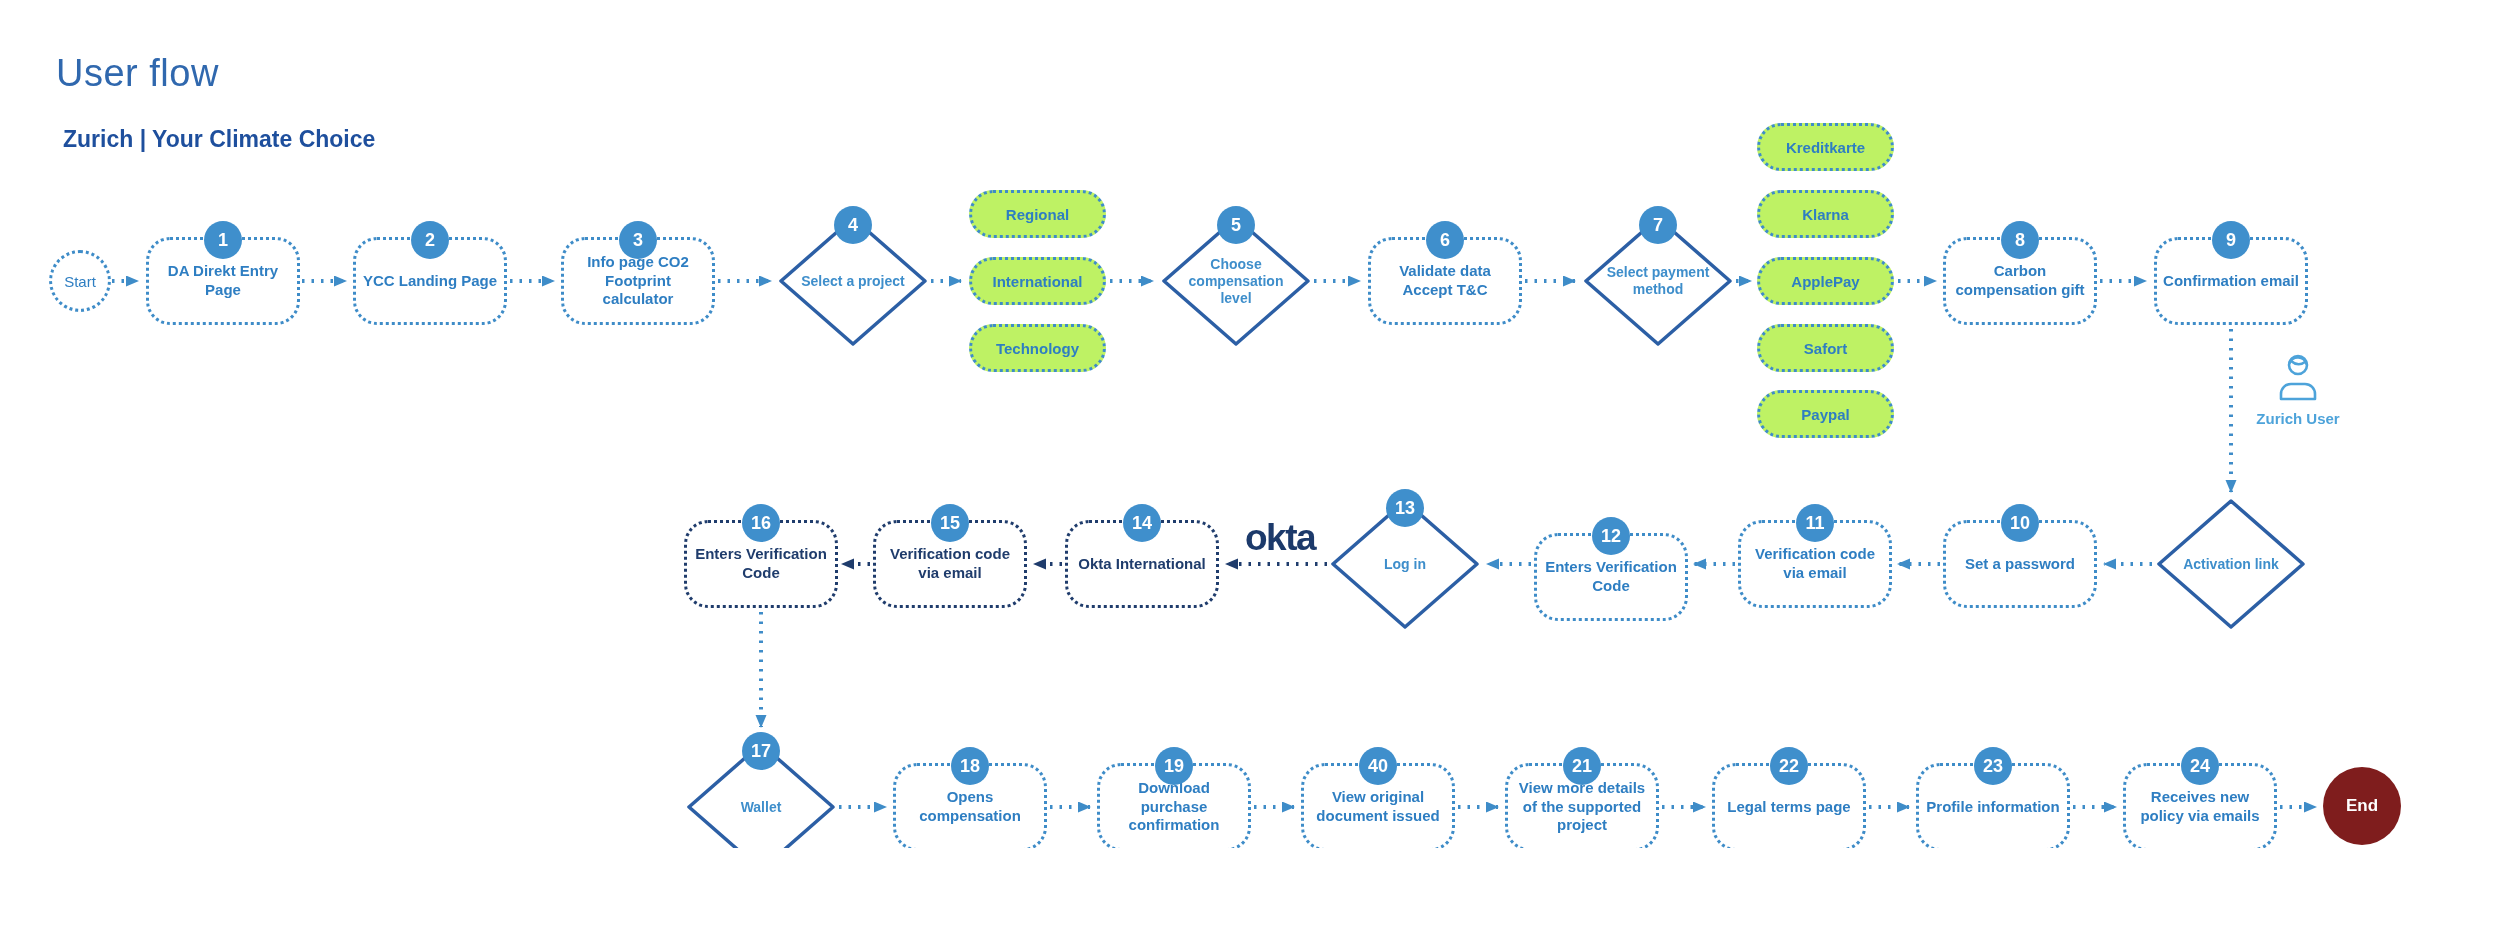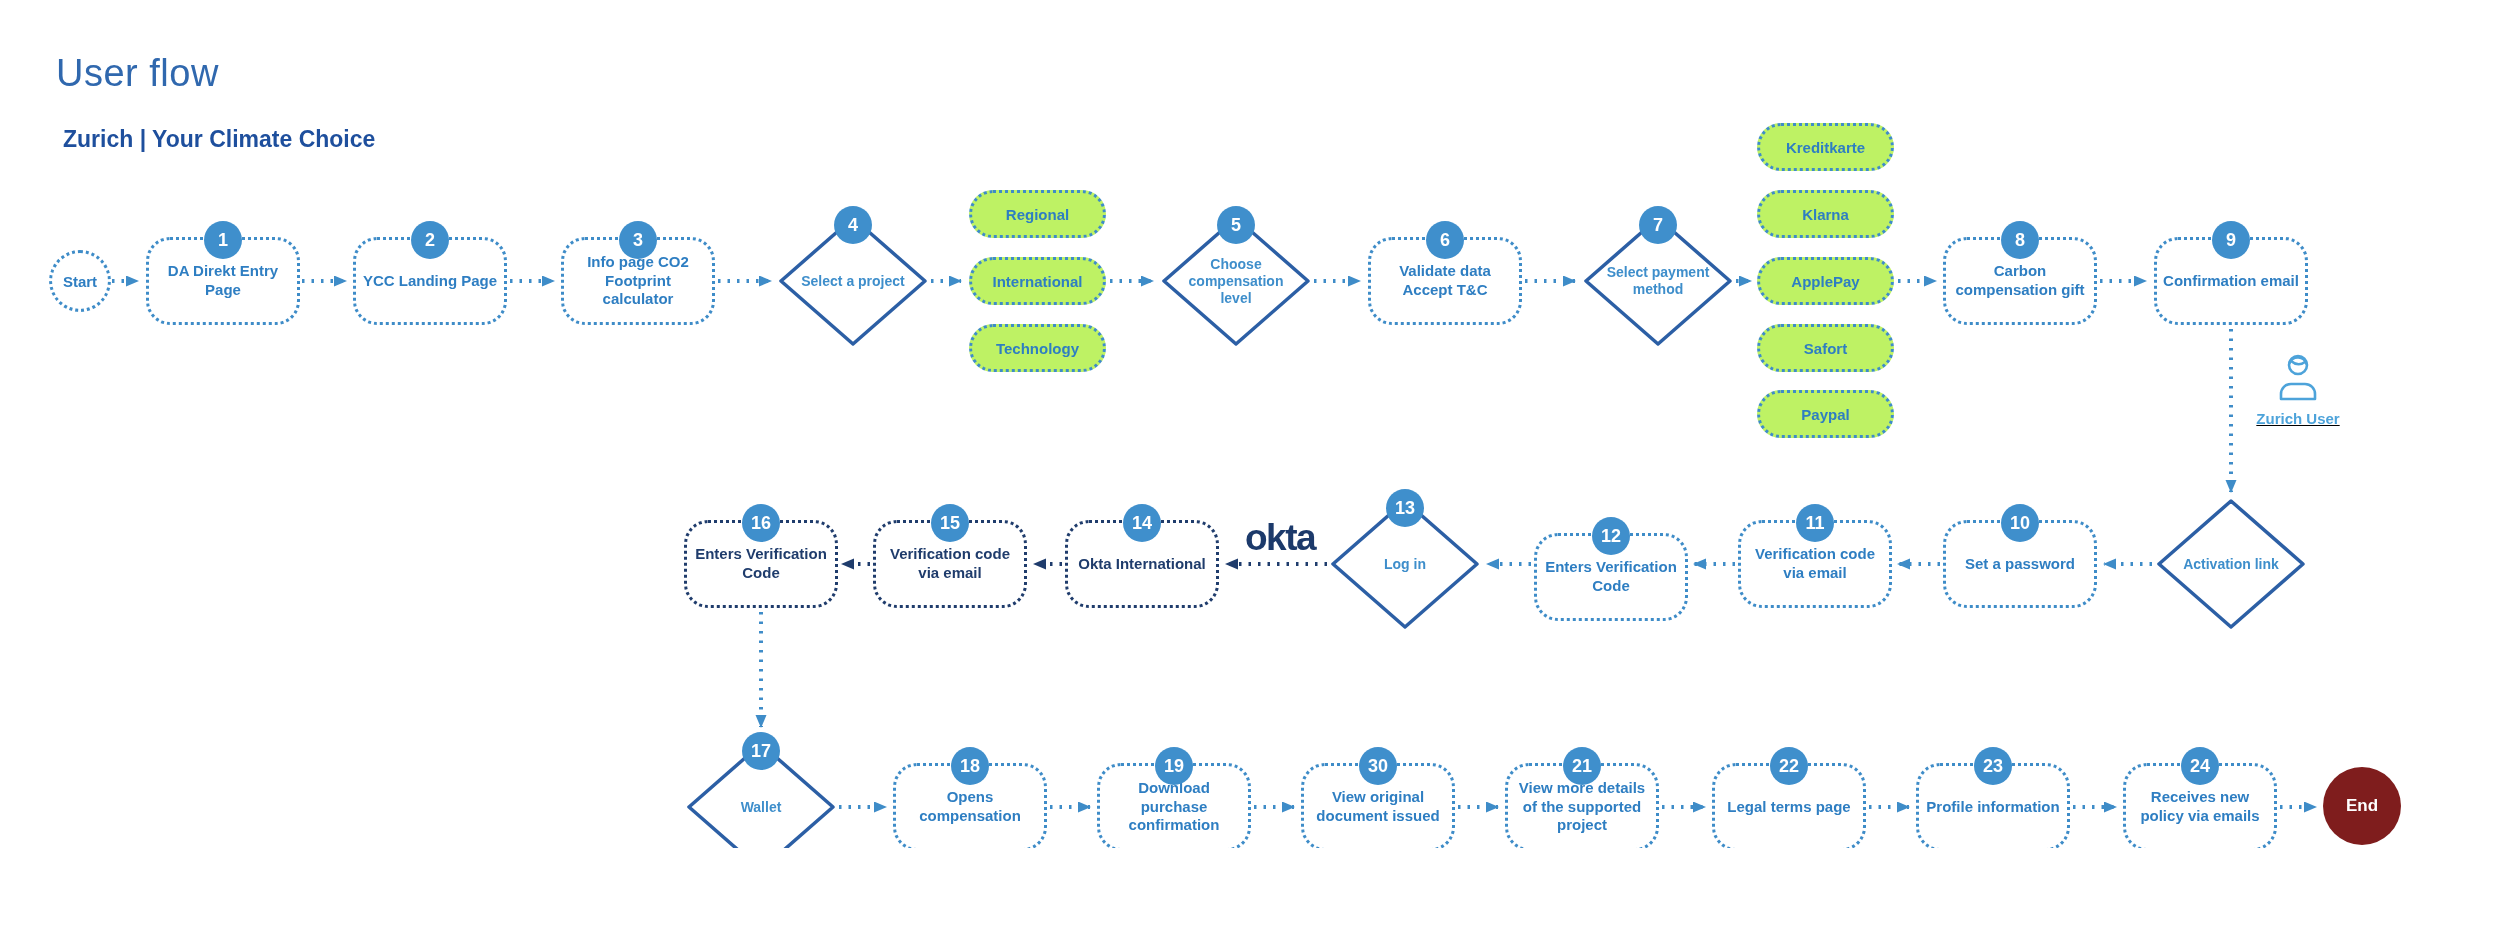--- a/index.html
+++ b/index.html
@@ -25,30 +25,30 @@
   .diamond .dlabel{position:absolute;left:50%;top:50%;transform:translate(-50%,-50%);width:120px;
     text-align:center;font-size:14px;font-weight:700;color:#3E8ECB;line-height:1.2;}
 
   .badge{position:absolute;width:38px;height:38px;border-radius:50%;background:#3F8FCC;color:#fff;
     font-size:18px;font-weight:700;display:flex;align-items:center;justify-content:center;z-index:3;}
   .rect-node .badge{left:50%;top:-19px;margin-left:-19px;}
   .diamond .badge{left:50%;top:-9px;margin-left:-19px;}
 
   .start-node{position:absolute;left:49px;top:250px;width:62px;height:62px;border:3.5px dotted #3E8CC8;border-radius:50%;
     display:flex;align-items:center;justify-content:center;background:#fff;box-sizing:border-box;}
-  .start-node .nlabel{font-size:15px;font-weight:700;color:#2E7EC2;}
+  .start-node .nlabel{font-size:15px;font-weight:400;color:#2E7EC2;}
 
   .end-node{position:absolute;left:2323px;top:767px;width:78px;height:78px;border-radius:50%;background:#7f1d1d;
     display:flex;align-items:center;justify-content:center;}
   .end-node .nlabel{font-size:17px;font-weight:700;color:#ffffff;}
 
   .okta-logo{position:absolute;left:1220px;top:517px;width:120px;text-align:center;
     font-size:37px;font-weight:800;color:#1C3A6B;letter-spacing:-1.5px;}
 
-  .zuser{position:absolute;left:2238px;top:352px;width:120px;text-align:center;text-decoration:underline;}
+  .zuser{position:absolute;left:2238px;top:352px;width:120px;text-align:center;}
   .zuser .zlabel{margin-top:4px;font-size:15px;font-weight:700;color:#4DA3DA;}
 
   #connectors{position:absolute;left:0;top:0;z-index:1;}
   .node-layer > div{z-index:2;}
 </style>
 </head>
 <body>
 
 <div id="canvas">
 
@@ -255,21 +255,21 @@
       <div class="badge">18</div>
       <span class="nlabel">Opens compensation</span>
     </div>
 
     <div class="rect-node" style="left:1097px;top:763px">
       <div class="badge">19</div>
       <span class="nlabel">Download purchase confirmation</span>
     </div>
 
     <div class="rect-node" style="left:1301px;top:763px">
-      <div class="badge">30</div>
+      <div class="badge">40</div>
       <span class="nlabel">View original document issued</span>
     </div>
 
     <div class="rect-node" style="left:1505px;top:763px">
       <div class="badge">21</div>
       <span class="nlabel">View more details of the supported project</span>
     </div>
 
     <div class="rect-node" style="left:1712px;top:763px">
       <div class="badge">22</div>

